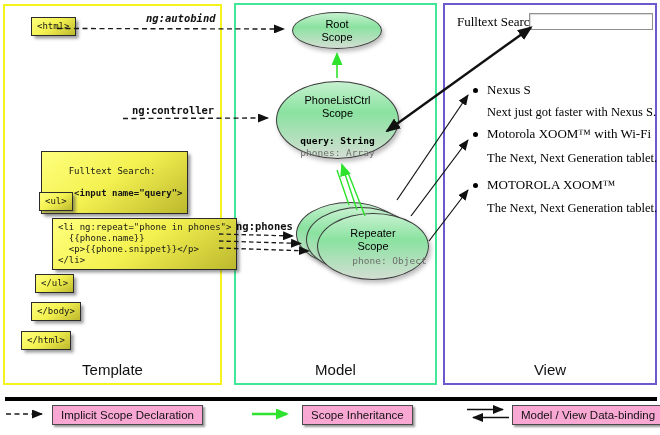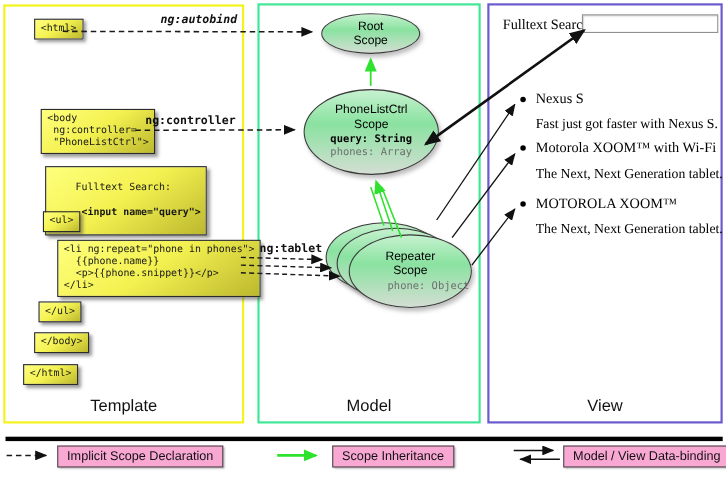--- a/index.html
+++ b/index.html
@@ -48,23 +48,20 @@
   </div>
   <div class="panel" style="left:234px;top:3px;width:199px;height:378px;border-color:#41e796;">
     <div class="panel-title">Model</div>
   </div>
   <div class="panel" style="left:443px;top:3px;width:210px;height:378px;border-color:#6a5acd;">
     <div class="panel-title">View</div>
   </div>
 
   <div class="code-box" style="left:14px;top:17px;">&lt;html&gt;</div>
 
-  <div class="code-box" style="left:20px;top:99px;">&lt;body
- ng:controller=
- "PhoneListCtrl"&gt;</div>
 
   <div class="code-box" style="left:24px;top:151px;">
     <span>Fulltext Search:</span><br>
     <span class="code-bold"> &lt;input name="query"&gt;</span>
   </div>
 
   <div class="code-box" style="left:22px;top:192px;">&lt;ul&gt;</div>
 
   <div class="code-box" style="left:35px;top:218px;">&lt;li ng:repeat="phone in phones"&gt;
   {{phone.name}}
@@ -72,48 +69,48 @@
 &lt;/li&gt;</div>
 
   <div class="code-box" style="left:18px;top:274px;">&lt;/ul&gt;</div>
 
   <div class="code-box" style="left:14px;top:302px;">&lt;/body&gt;</div>
 
   <div class="code-box" style="left:4px;top:331px;">&lt;/html&gt;</div>
 
   <div class="mono-label" style="left:146px;top:12px;font-style:italic;">ng:autobind</div>
   <div class="mono-label" style="left:132px;top:104px;">ng:controller</div>
-  <div class="mono-label" style="left:236px;top:220px;">ng:tablet</div>
+  <div class="mono-label" style="left:236px;top:220px;">ng:phones</div>
 
   <div class="ellipse" style="left:292px;top:12px;width:90px;height:37px;padding-top:5px;">
     <div class="scope-title">Root</div>
     <div class="scope-title">Scope</div>
   </div>
 
   <div class="ellipse" style="left:276px;top:81px;width:123px;height:78px;padding-top:12px;">
     <div class="scope-title">PhoneListCtrl</div>
     <div class="scope-title">Scope</div>
-    <div class="scope-prop prop-bold" style="margin-top:2px;">query: String</div>
+    <div class="scope-prop prop-bold" style="margin-top:16px;">query: String</div>
     <div class="scope-prop prop-gray">phones: Array</div>
   </div>
 
   <div class="ellipse" style="left:296px;top:202px;width:107px;height:64px;"></div>
   <div class="ellipse" style="left:306px;top:207px;width:108px;height:65px;"></div>
   <div class="ellipse" style="left:317px;top:213px;width:112px;height:67px;padding-top:13px;">
     <div class="scope-title">Repeater</div>
     <div class="scope-title">Scope</div>
     <div class="scope-prop prop-gray" style="margin-top:3px;padding-left:33px;">phone: Object</div>
   </div>
 
   <div class="view-label serif" style="left:457px;top:14px;">Fulltext Search:</div>
   <input class="view-input" type="text" style="left: 529px; top: 13px;" value="">
 
   <div class="bullet" style="left:473px;top:88px;"></div>
   <div class="view-title serif" style="left:487px;top:82px;">Nexus S</div>
-  <div class="view-desc serif" style="left:487px;top:105px;">Fast just got faster with Nexus S.</div>
+  <div class="view-desc serif" style="left:487px;top:105px;">Next just got faster with Nexus S.</div>
 
   <div class="bullet" style="left:473px;top:132px;"></div>
   <div class="view-title serif" style="left:487px;top:126px;">Motorola XOOM™ with Wi-Fi</div>
   <div class="view-desc serif" style="left:487px;top:151px;">The Next, Next Generation tablet.</div>
 
   <div class="bullet" style="left:473px;top:183px;"></div>
   <div class="view-title serif" style="left:487px;top:177px;">MOTOROLA XOOM™</div>
   <div class="view-desc serif" style="left:487px;top:201px;">The Next, Next Generation tablet.</div>
 
   <div class="separator" style="left:5px;top:397px;width:652px;height:4px;"></div>

